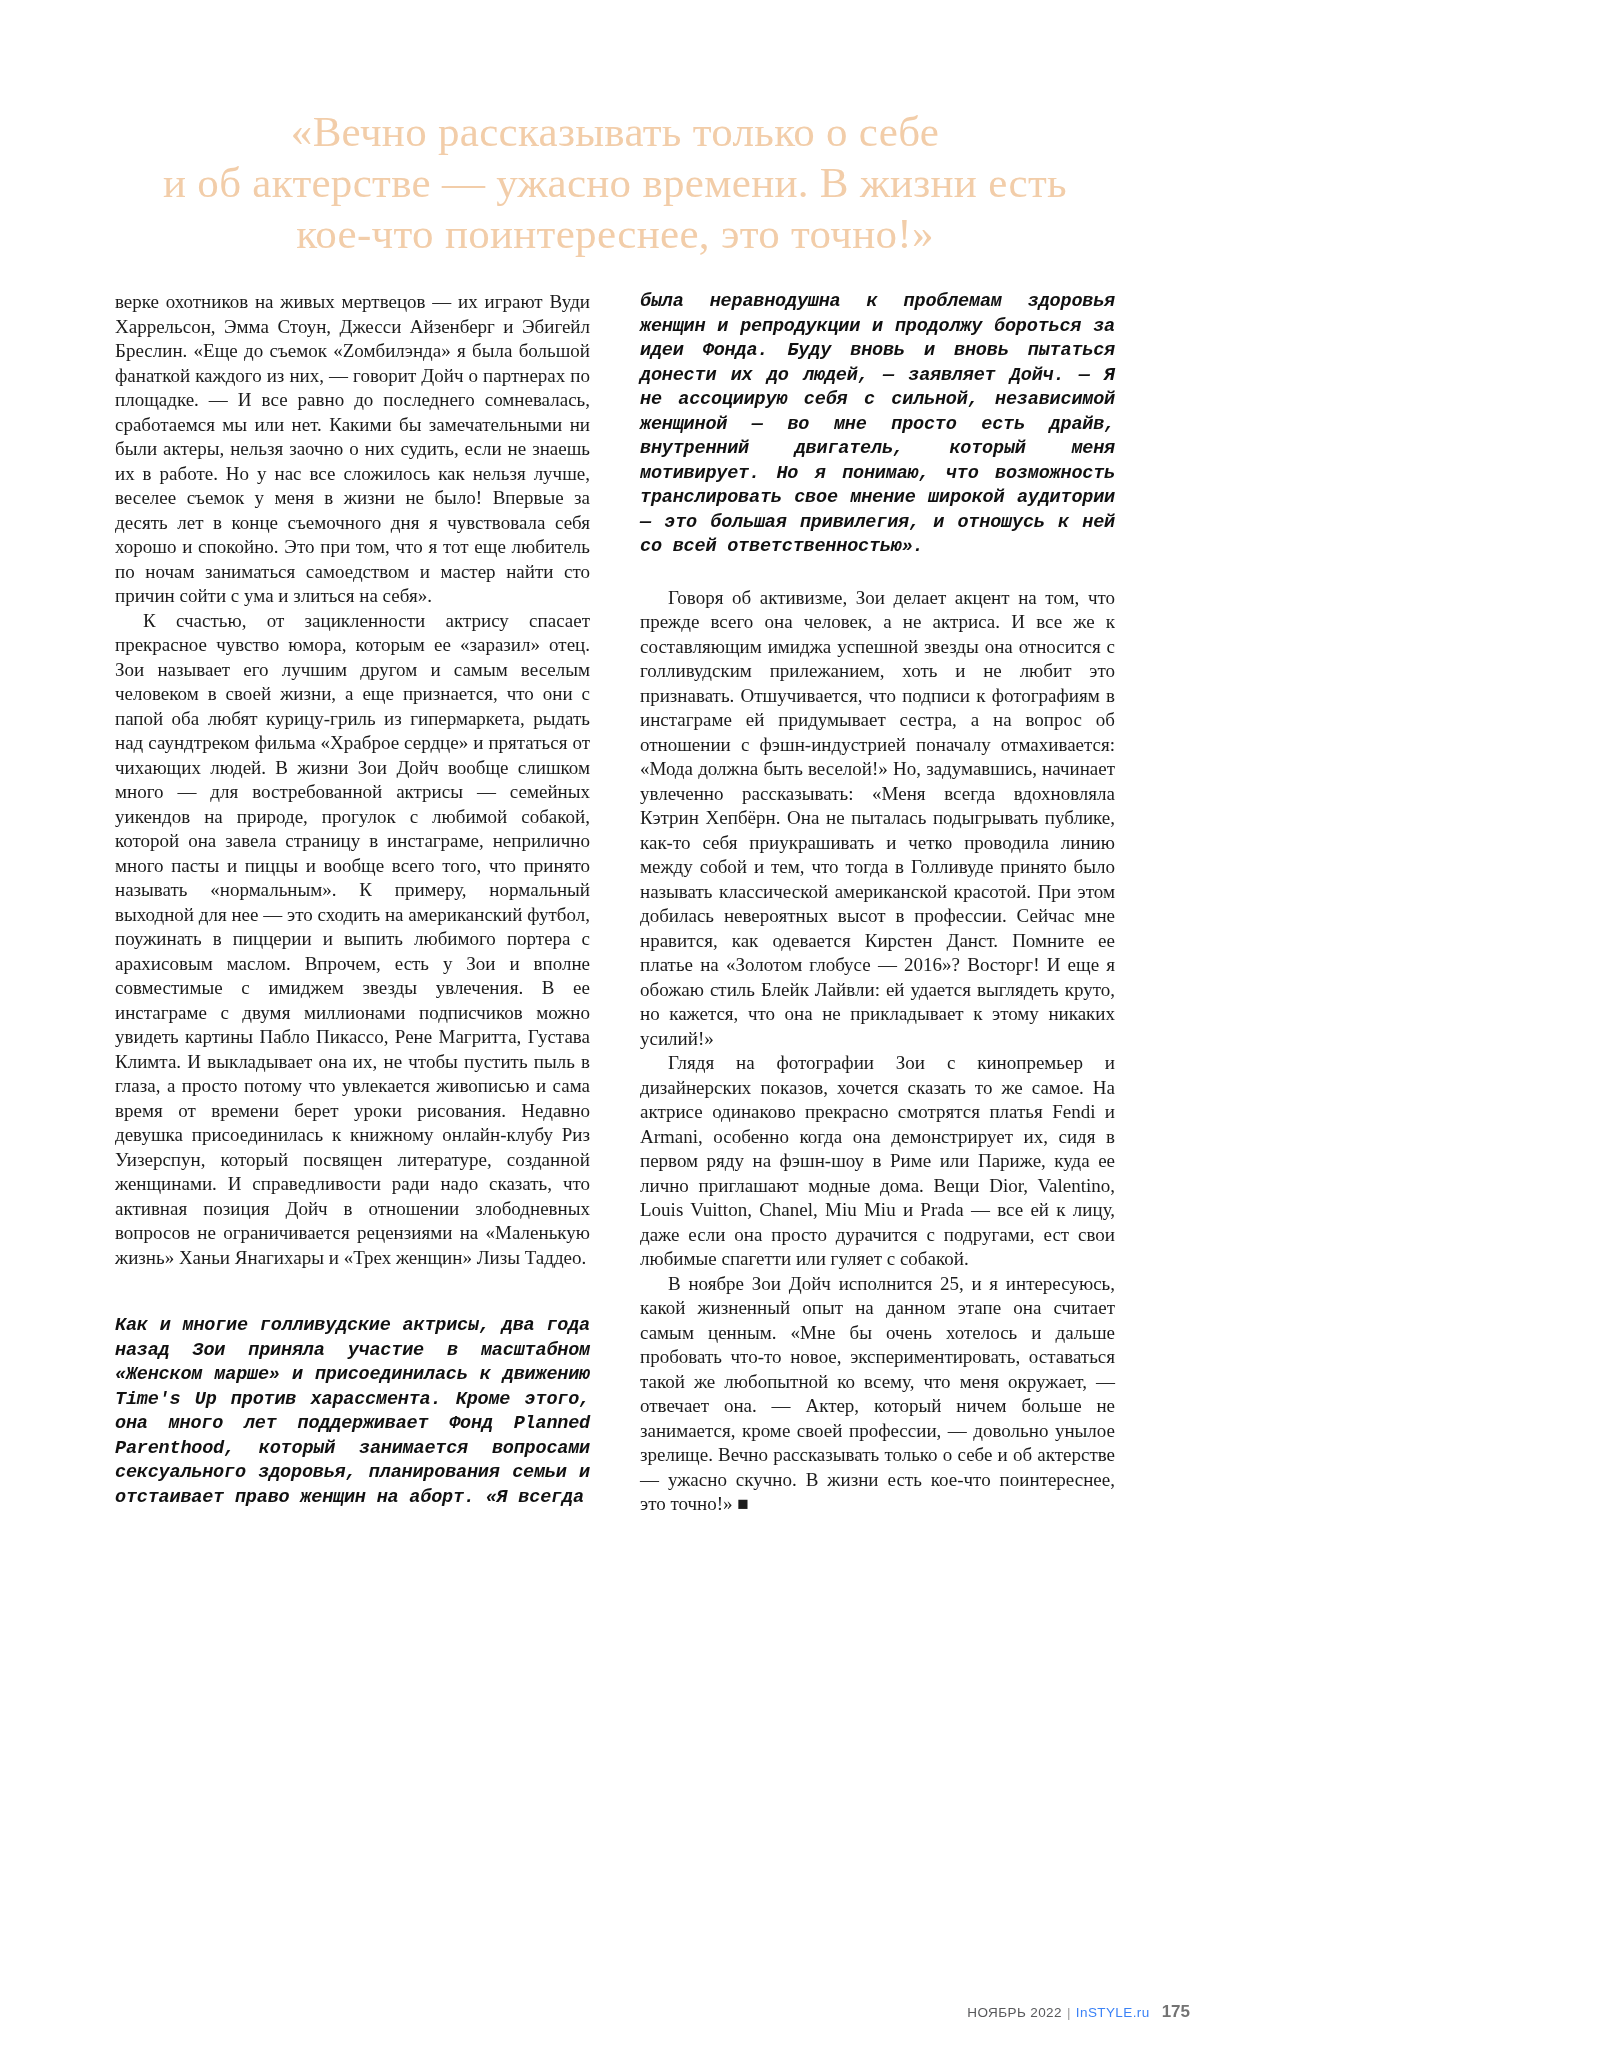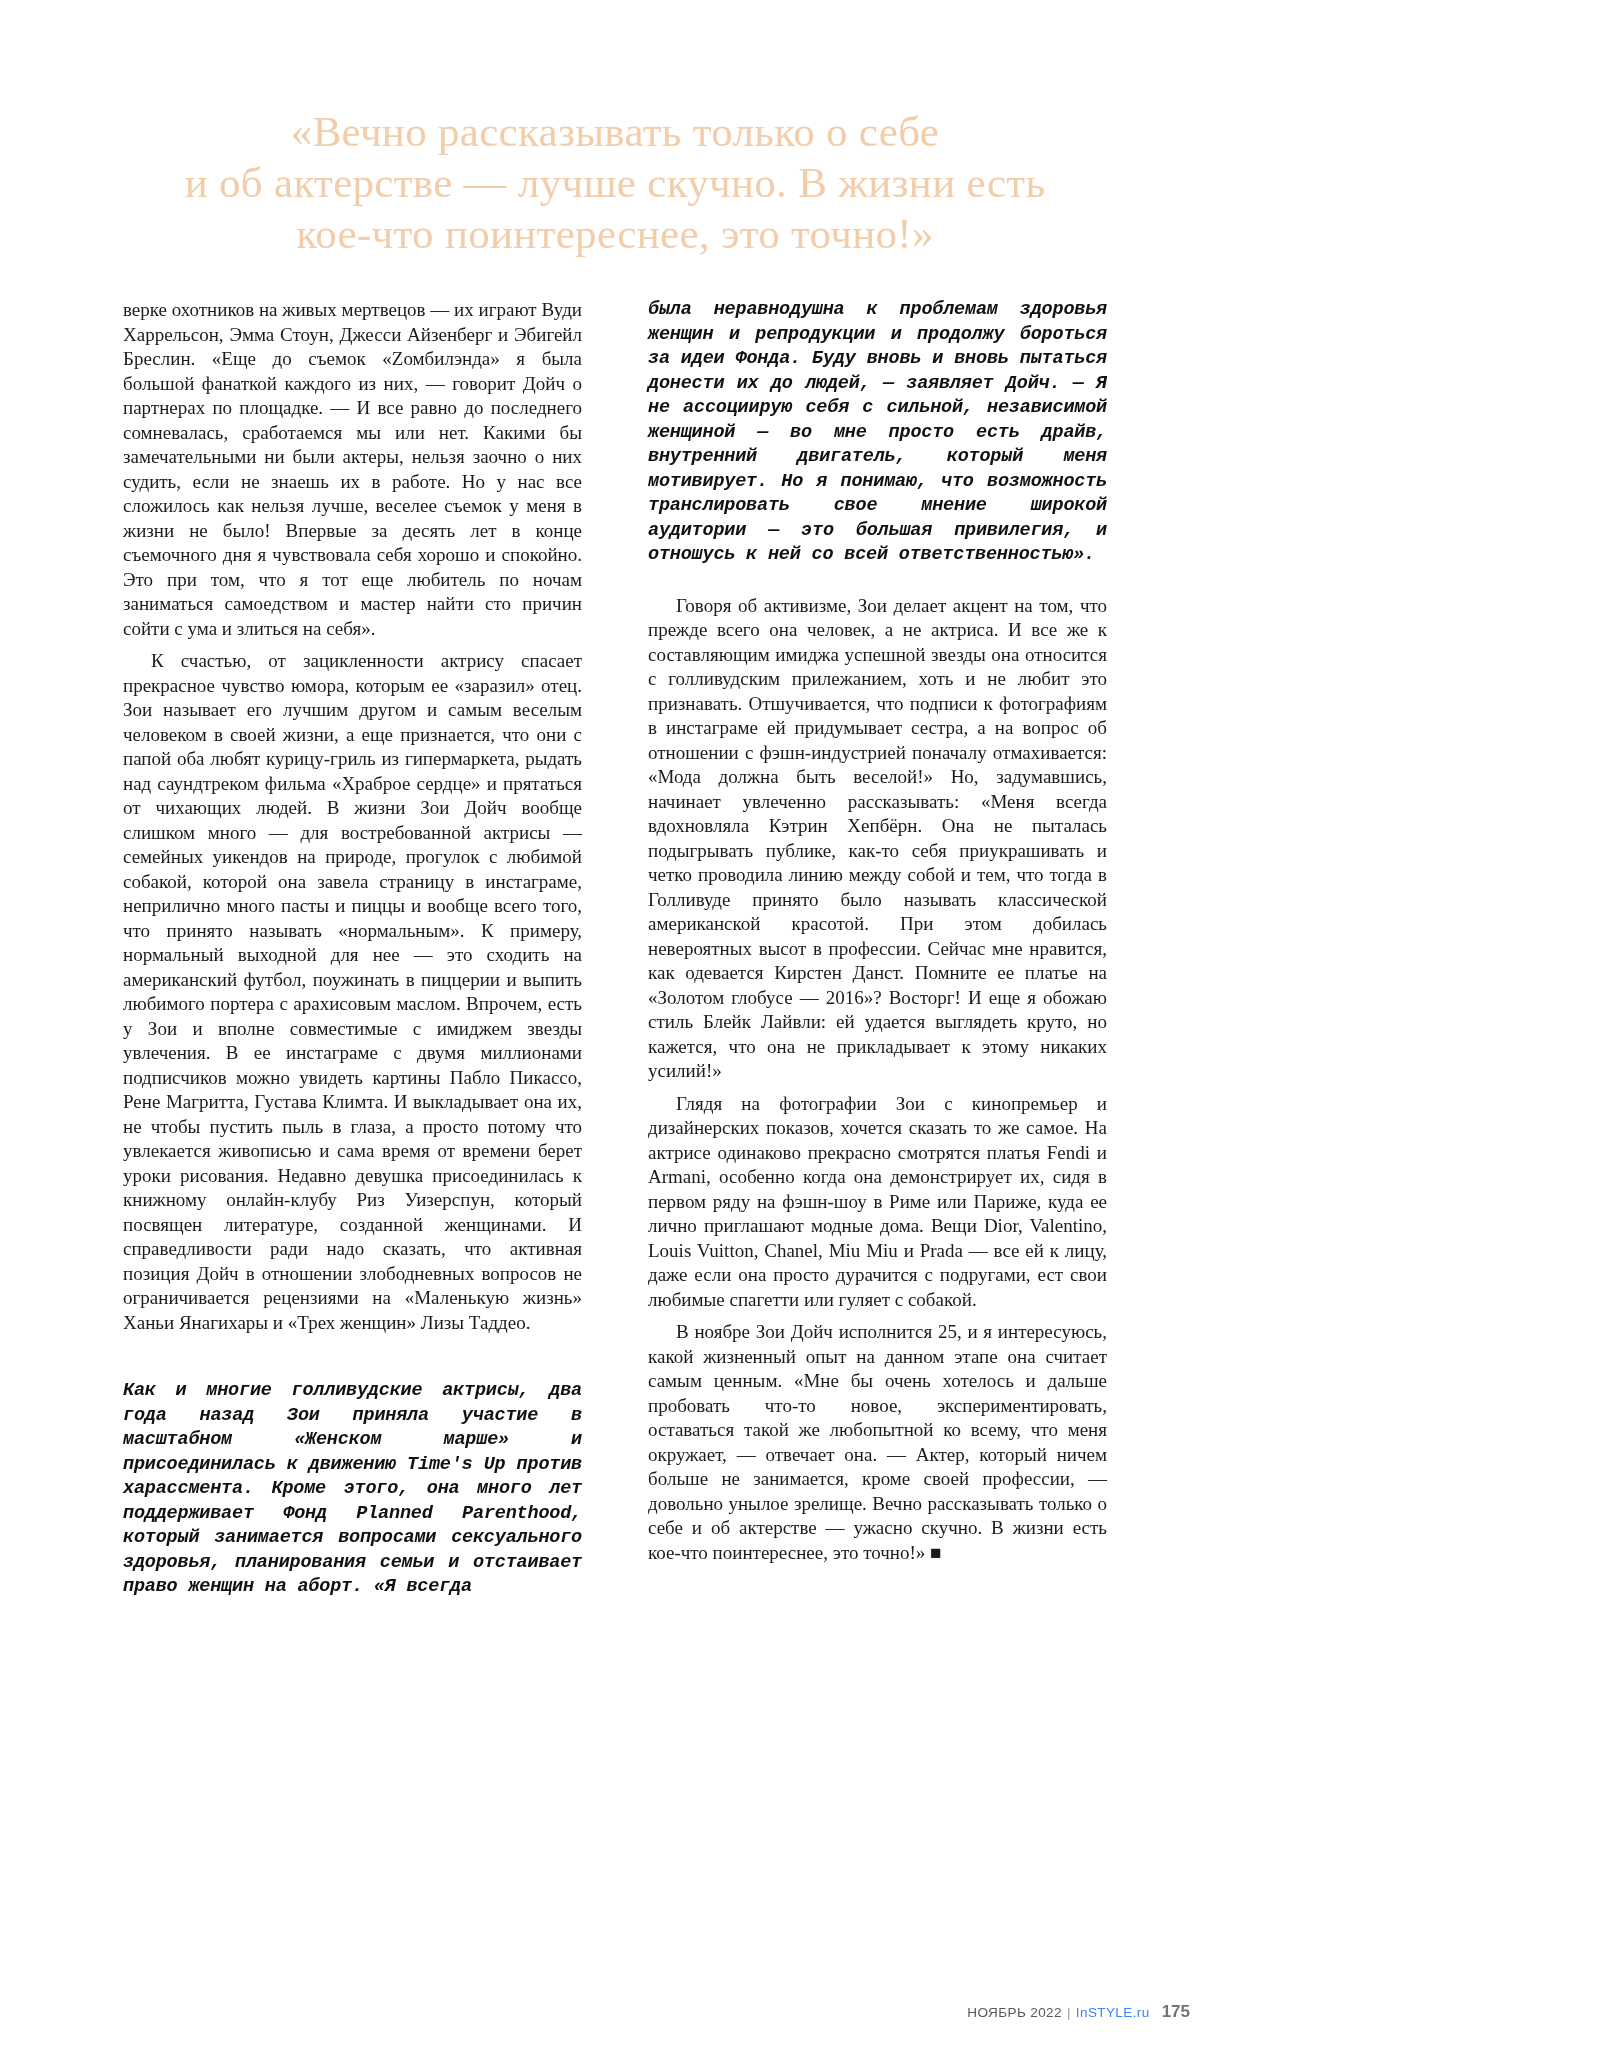--- a/index.html
+++ b/index.html
@@ -33,21 +33,21 @@
   .pq-line { display: block; }
   .columns {
     position: absolute;
     top: 290px;
     left: 115px;
     width: 1000px;
     display: flex;
     gap: 50px;
   }
   .col { width: 475px; }
-  p { margin: 8px; }
+  p { margin: 0; }
   .body {
     font-family: "Liberation Serif", serif;
     font-size: 19px;
     line-height: 24.5px;
     color: #1b1b1b;
     text-align: justify;
   }
   .indent { text-indent: 28px; }
   .lead {
     font-family: Liberation Mono, monospace;
@@ -83,21 +83,21 @@
     letter-spacing: 0;
   }
 </style>
 </head>
 <body>
 
 <div class="page">
 
   <div class="pull-quote">
     <span class="pq-line">«Вечно рассказывать только о себе</span>
-    <span class="pq-line">и об актерстве — лучше скучно. В жизни есть</span>
+    <span class="pq-line">и об актерстве — ужасно времени. В жизни есть</span>
     <span class="pq-line">кое-что поинтереснее, это точно!»</span>
   </div>
 
   <div class="columns">
     <div class="col">
       <p class="body">верке охотников на живых мертвецов — их играют Вуди Харрельсон, Эмма Стоун, Джесси Айзенберг и Эбигейл Бреслин. «Еще до съемок «Zомбилэнда» я была большой фанаткой каждого из них, — говорит Дойч о партнерах по площадке. — И все равно до последнего сомневалась, сработаемся мы или нет. Какими бы замечательными ни были актеры, нельзя заочно о них судить, если не знаешь их в работе. Но у нас все сложилось как нельзя лучше, веселее съемок у меня в жизни не было! Впервые за десять лет в конце съемочного дня я чувствовала себя хорошо и спокойно. Это при том, что я тот еще любитель по ночам заниматься самоедством и мастер найти сто причин сойти с ума и злиться на себя».</p>
       <p class="body indent">К счастью, от зацикленности актрису спасает прекрасное чувство юмора, которым ее «заразил» отец. Зои называет его лучшим другом и самым веселым человеком в своей жизни, а еще признается, что они с папой оба любят курицу-гриль из гипермаркета, рыдать над саундтреком фильма «Храброе сердце» и прятаться от чихающих людей. В жизни Зои Дойч вообще слишком много — для востребованной актрисы — семейных уикендов на природе, прогулок с любимой собакой, которой она завела страницу в инстаграме, неприлично много пасты и пиццы и вообще всего того, что принято называть «нормальным». К примеру, нормальный выходной для нее — это сходить на американский футбол, поужинать в пиццерии и выпить любимого портера с арахисовым маслом. Впрочем, есть у Зои и вполне совместимые с имиджем звезды увлечения. В ее инстаграме с двумя миллионами подписчиков можно увидеть картины Пабло Пикассо, Рене Магритта, Густава Климта. И выкладывает она их, не чтобы пустить пыль в глаза, а просто потому что увлекается живописью и сама время от времени берет уроки рисования. Недавно девушка присоединилась к книжному онлайн-клубу Риз Уизерспун, который посвящен литературе, созданной женщинами. И справедливости ради надо сказать, что активная позиция Дойч в отношении злободневных вопросов не ограничивается рецензиями на «Маленькую жизнь» Ханьи Янагихары и «Трех женщин» Лизы Таддео.</p>
       <p class="lead lead-left">Как и многие голливудские актрисы, два года назад Зои приняла участие в масштабном «Женском марше» и присоединилась к движению Time's Up против харассмента. Кроме этого, она много лет поддерживает Фонд Planned Parenthood, который занимается вопросами сексуального здоровья, планирования семьи и отстаивает право женщин на аборт. «Я всегда</p>
     </div>
     <div class="col">

